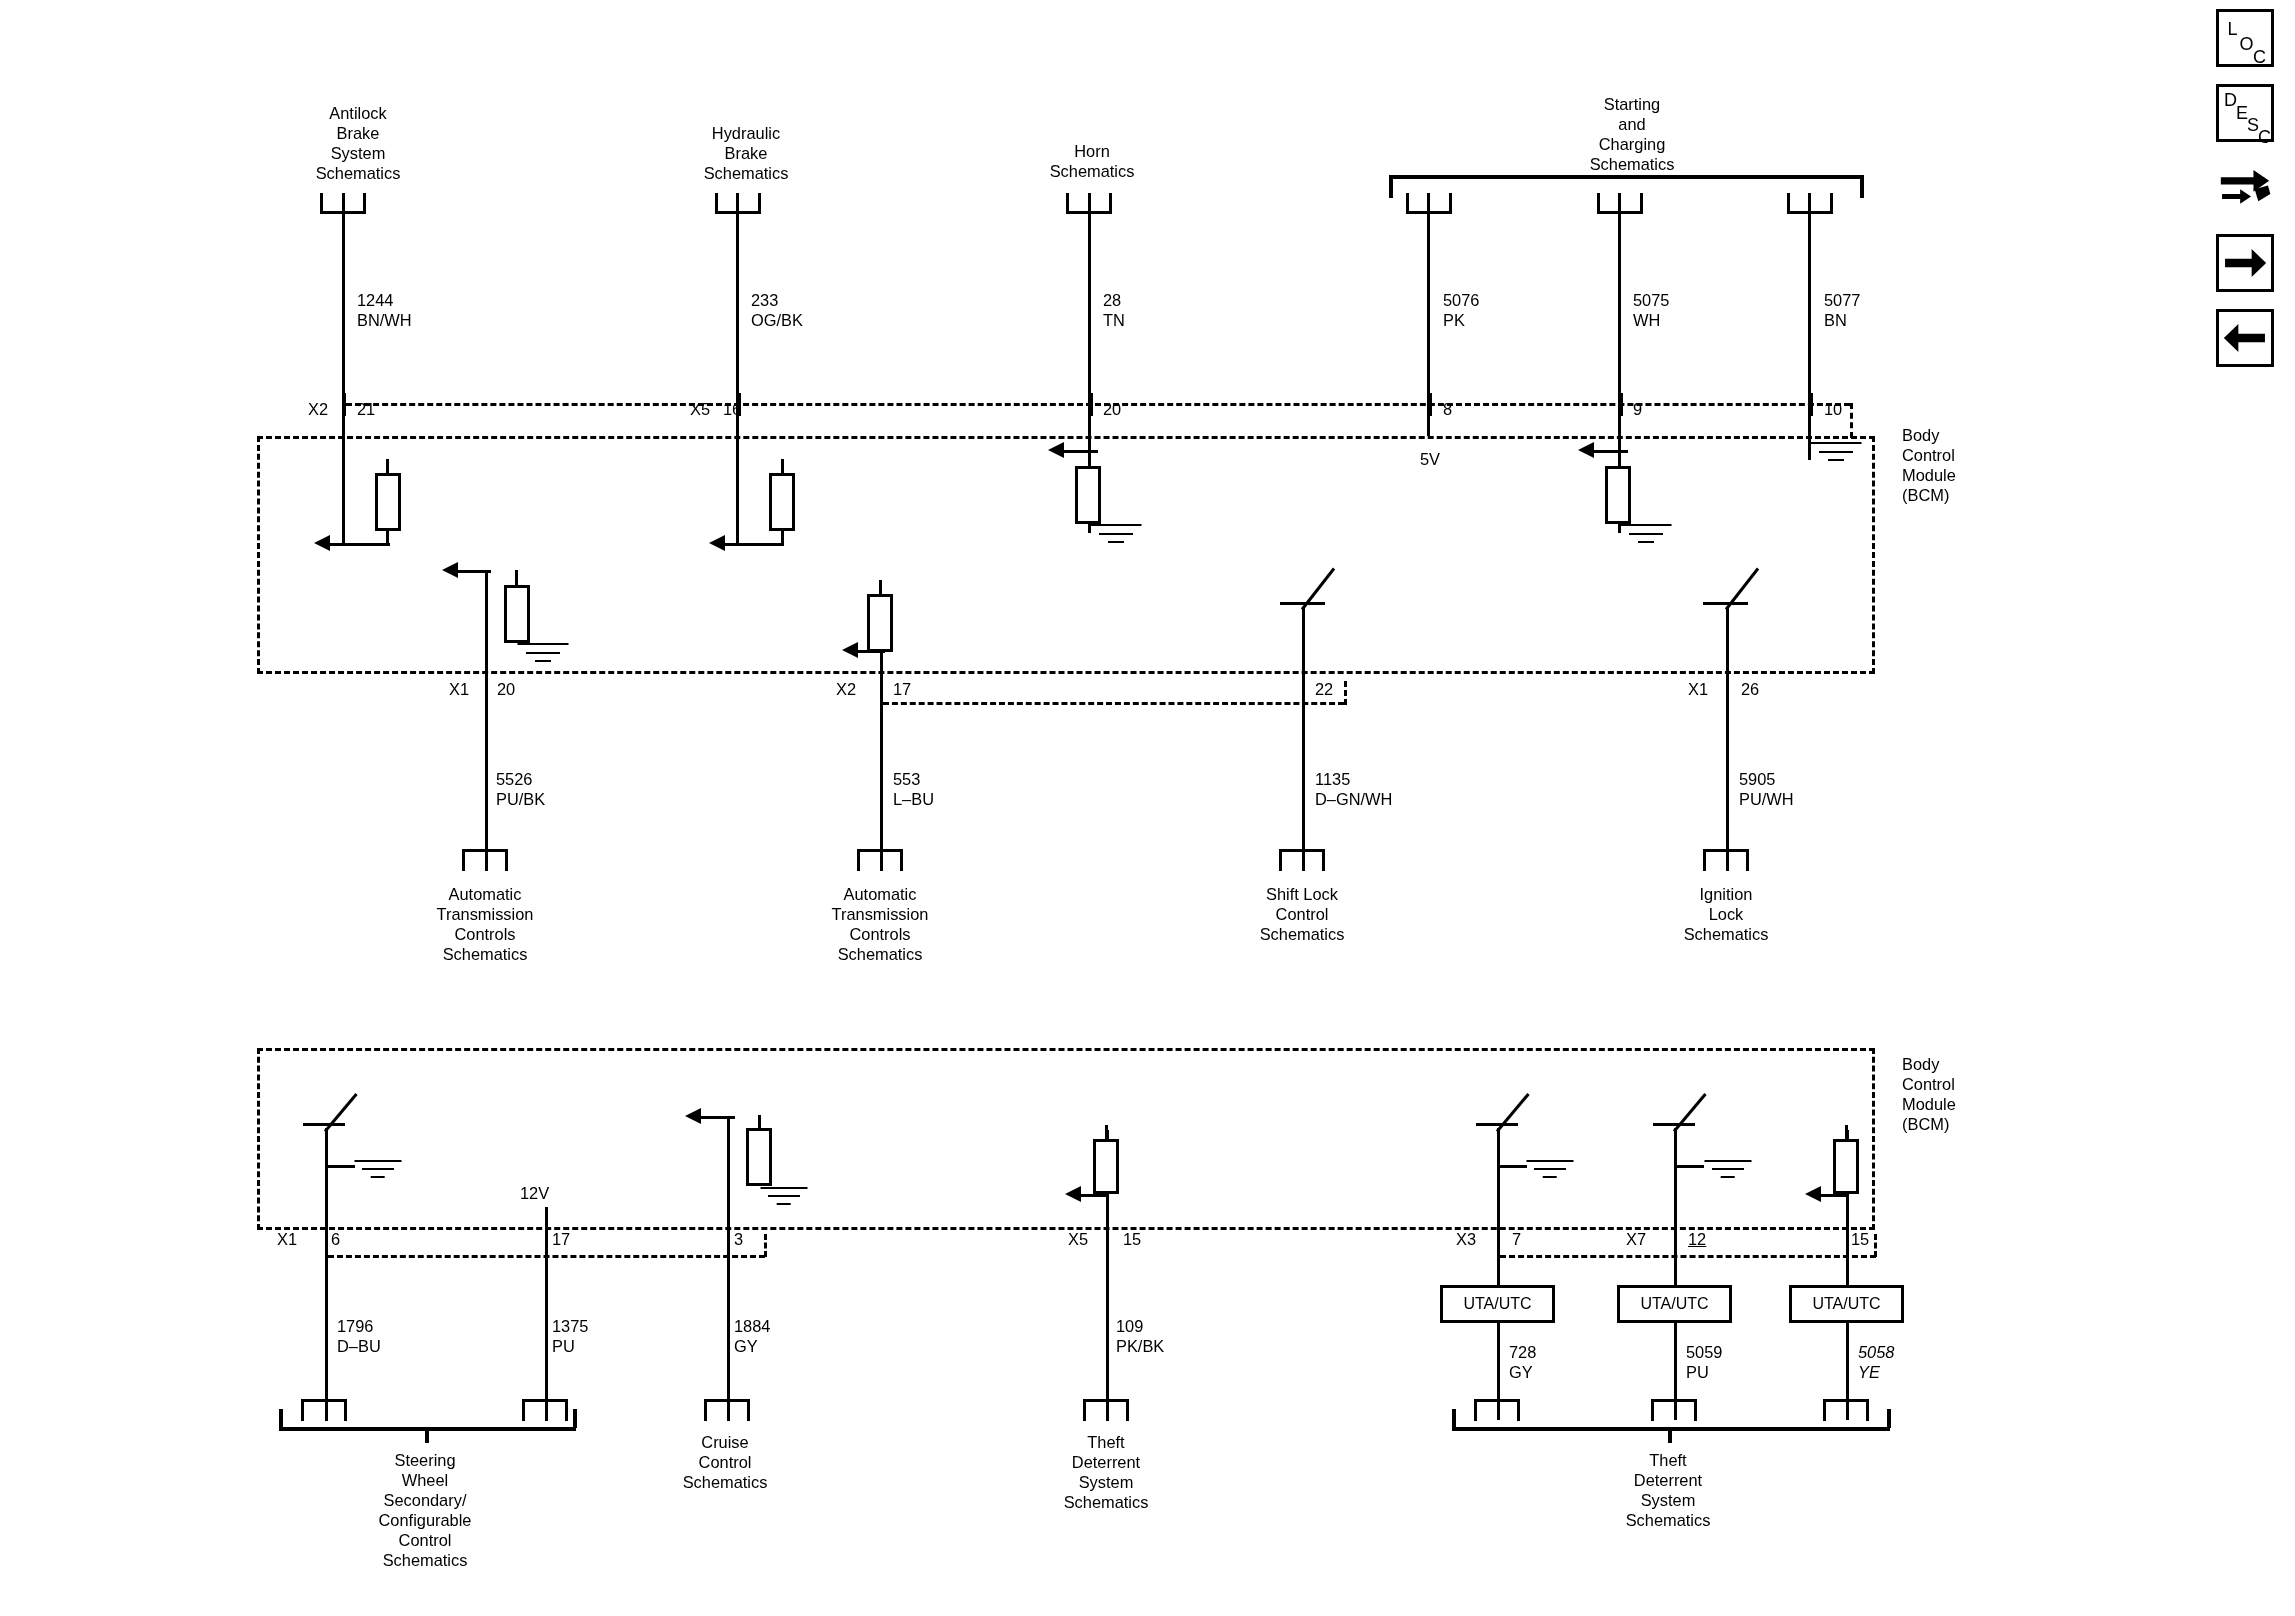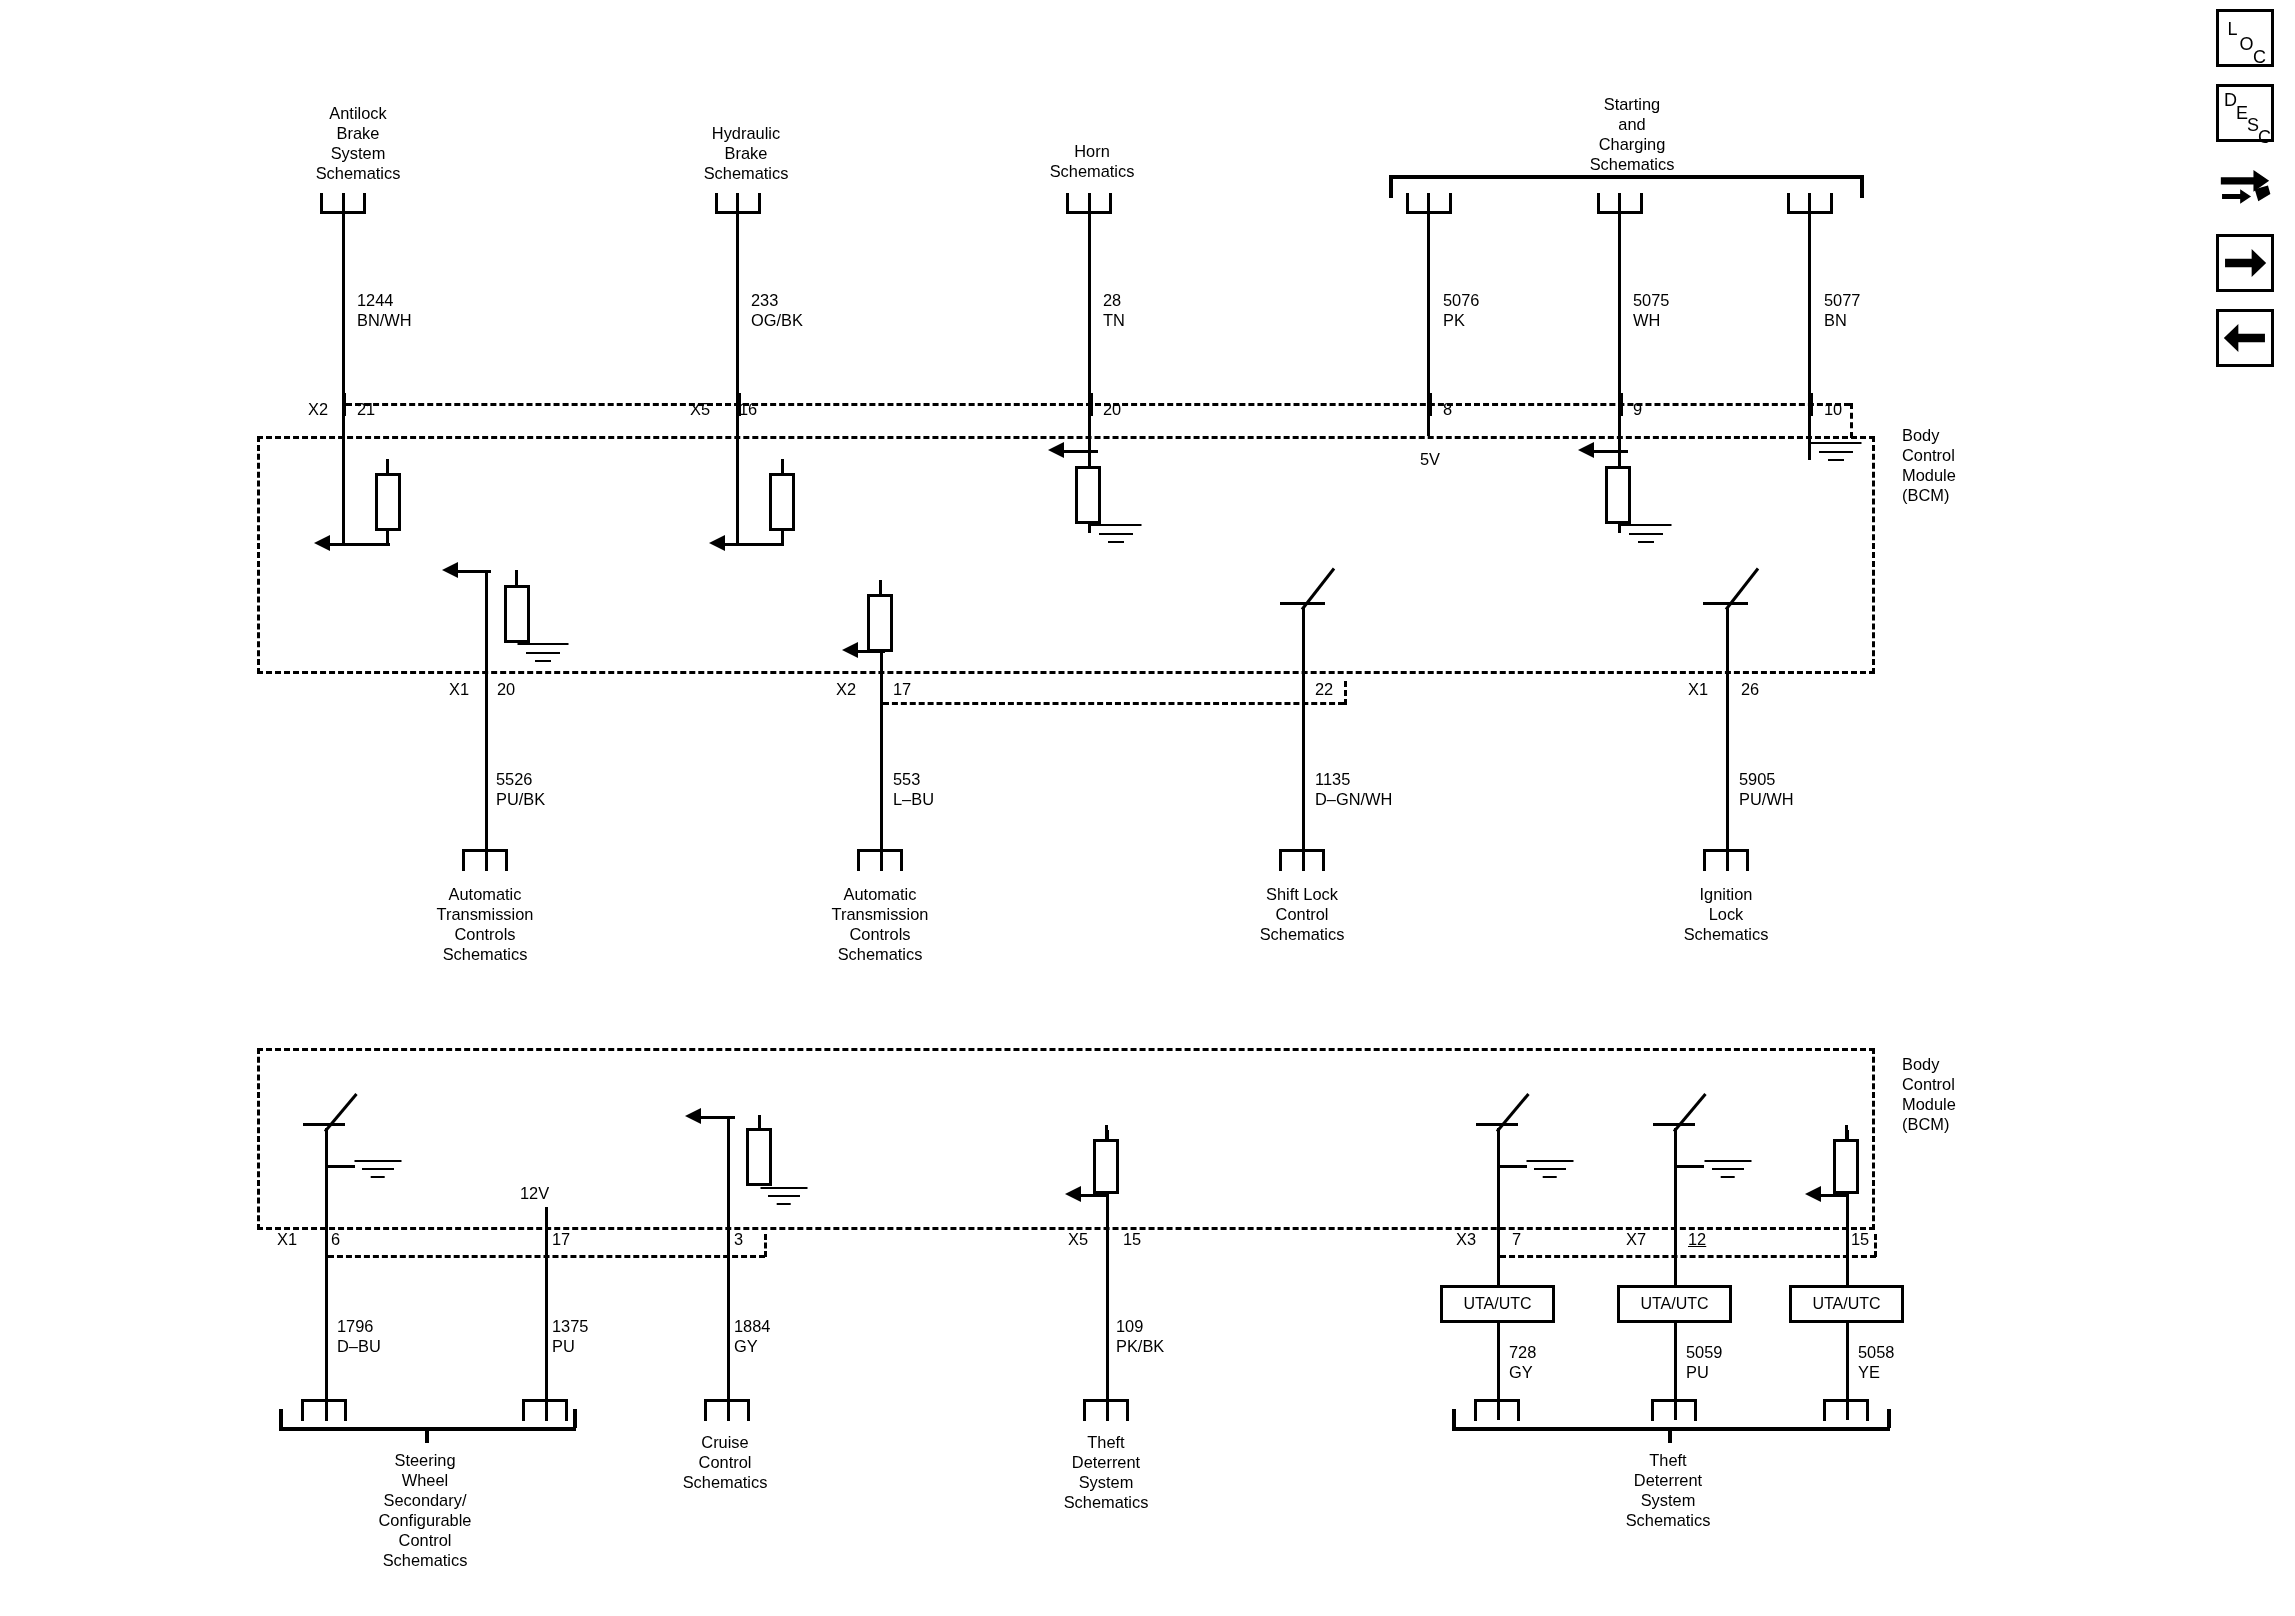--- a/index.html
+++ b/index.html
@@ -222,21 +222,21 @@
   <div class="lbl left" style="left:357px; top:290px;"><span>1244</span><br><span>BN/WH</span></div>
   <div class="lbl left" style="left:751px; top:290px;"><span>233</span><br><span>OG/BK</span></div>
   <div class="lbl left" style="left:1103px; top:290px;"><span>28</span><br><span>TN</span></div>
   <div class="lbl left" style="left:1443px; top:290px;"><span>5076</span><br><span>PK</span></div>
   <div class="lbl left" style="left:1633px; top:290px;"><span>5075</span><br><span>WH</span></div>
   <div class="lbl left" style="left:1824px; top:290px;"><span>5077</span><br><span>BN</span></div>
 
   <div class="lbl left" style="left:308px; top:399px;">X2</div>
   <div class="lbl left" style="left:357px; top:399px;">21</div>
   <div class="lbl left" style="left:690px; top:399px;">X5</div>
-  <div class="lbl left" style="left:739px; top:399px;">16</div>
+  <div class="lbl left" style="left:723px; top:399px;">16</div>
   <div class="lbl left" style="left:1103px; top:399px;">20</div>
   <div class="lbl left" style="left:1443px; top:399px;">8</div>
   <div class="lbl left" style="left:1633px; top:399px;">9</div>
   <div class="lbl left" style="left:1824px; top:399px;text-align:center;">10</div>
   <div class="lbl left" style="left:1420px; top:449px;">5V</div>
 
   <div class="vline" style="left:343px; top:393px; height:23px;"></div>
   <div class="vline" style="left:738px; top:393px; height:23px;"></div>
   <div class="vline" style="left:1090px; top:393px; height:23px;"></div>
   <div class="vline" style="left:1429px; top:393px; height:23px;"></div>
@@ -461,21 +461,21 @@
   <div class="vline" style="left:1497px; top:1322px; height:98px;"></div>
   <div class="vline" style="left:1674px; top:1322px; height:98px;"></div>
   <div class="vline" style="left:1846px; top:1322px; height:98px;"></div>
 
   <div class="lbl left" style="left:337px; top:1316px;"><span>1796</span><br><span>D–BU</span></div>
   <div class="lbl left" style="left:552px; top:1316px;"><span>1375</span><br><span>PU</span></div>
   <div class="lbl left" style="left:734px; top:1316px;"><span>1884</span><br><span>GY</span></div>
   <div class="lbl left" style="left:1116px; top:1316px;"><span>109</span><br><span>PK/BK</span></div>
   <div class="lbl left" style="left:1509px; top:1342px;"><span>728</span><br><span>GY</span></div>
   <div class="lbl left" style="left:1686px; top:1342px;"><span>5059</span><br><span>PU</span></div>
-  <div class="lbl left" style="left:1858px; top:1342px;"><span>5058</span><br><span>YE</span></div>
+  <div class="lbl left" style="left:1858px; top:1342px;font-style:italic;"><span>5058</span><br><span>YE</span></div>
 
   <div class="bracket-up" style="left:301px; top:1399px; width:46px; height:22px;"></div>
   <div class="bracket-up" style="left:522px; top:1399px; width:46px; height:22px;"></div>
   <div class="bracket-up" style="left:704px; top:1399px; width:46px; height:22px;"></div>
   <div class="bracket-up" style="left:1083px; top:1399px; width:46px; height:22px;"></div>
   <div class="bracket-up" style="left:1474px; top:1399px; width:46px; height:22px;"></div>
   <div class="bracket-up" style="left:1651px; top:1399px; width:46px; height:22px;"></div>
   <div class="bracket-up" style="left:1823px; top:1399px; width:46px; height:22px;"></div>
 
   <div class="hline thick-h" style="left:279px; top:1427px; width:297px;"></div>

